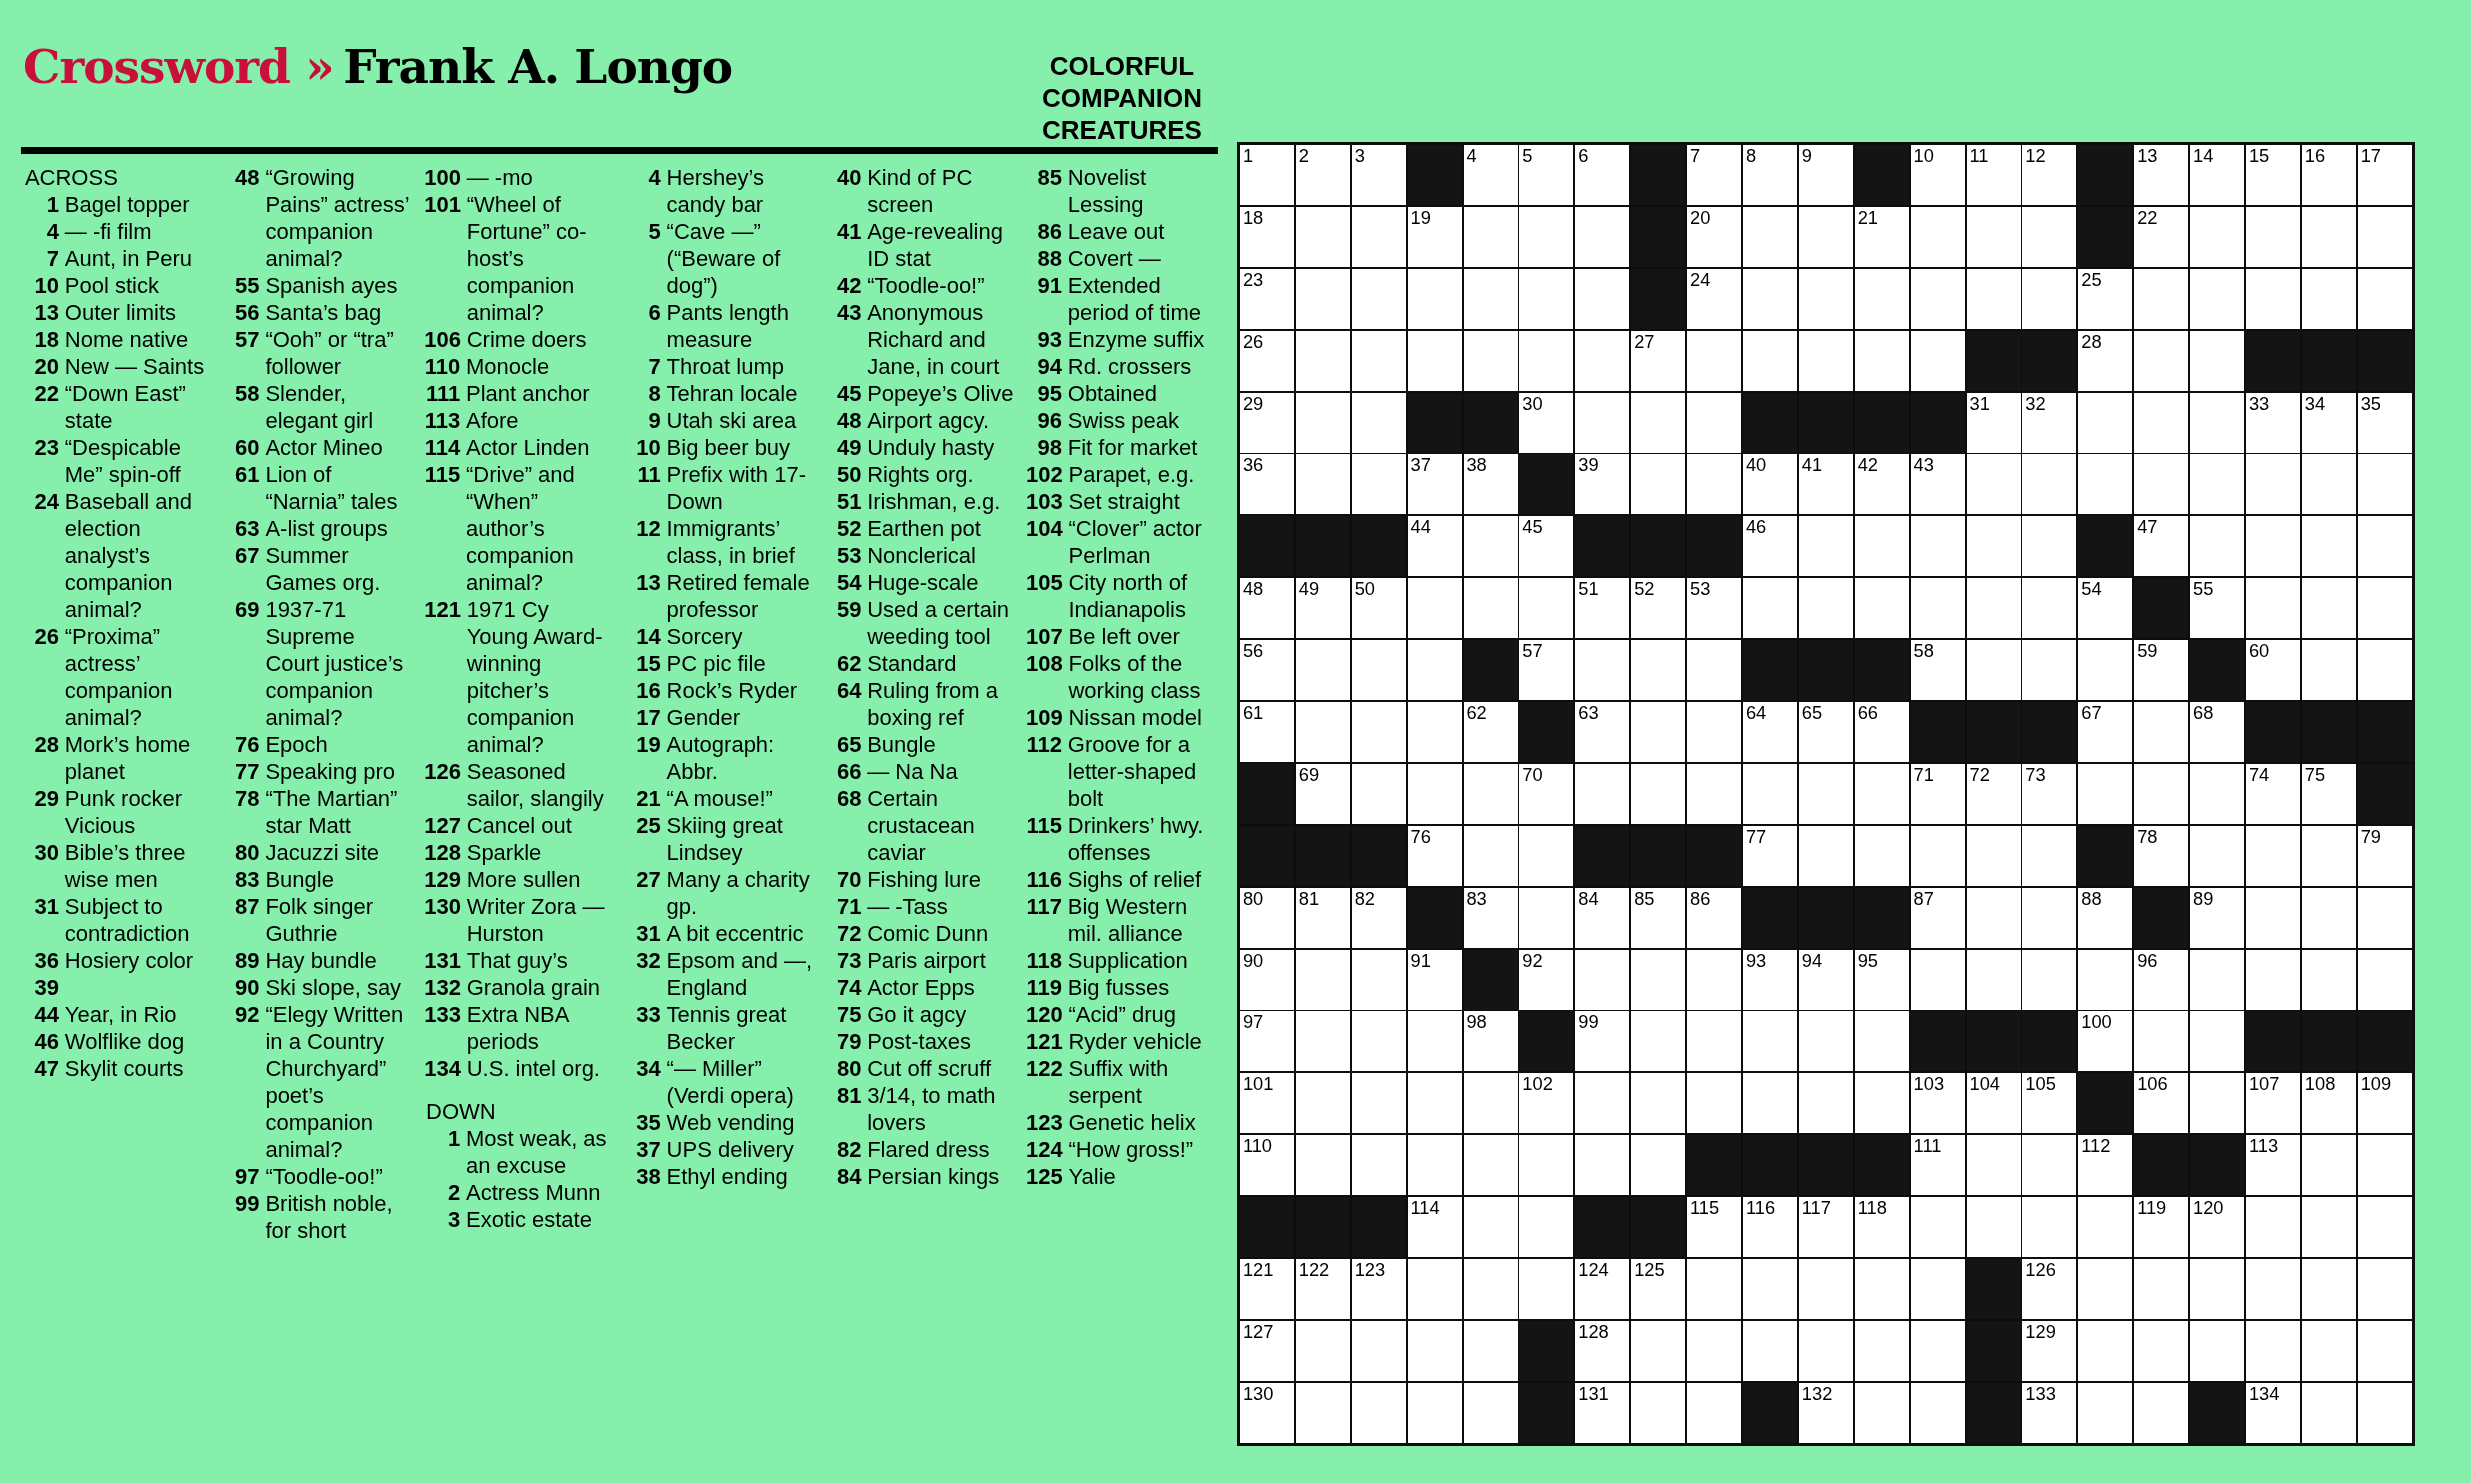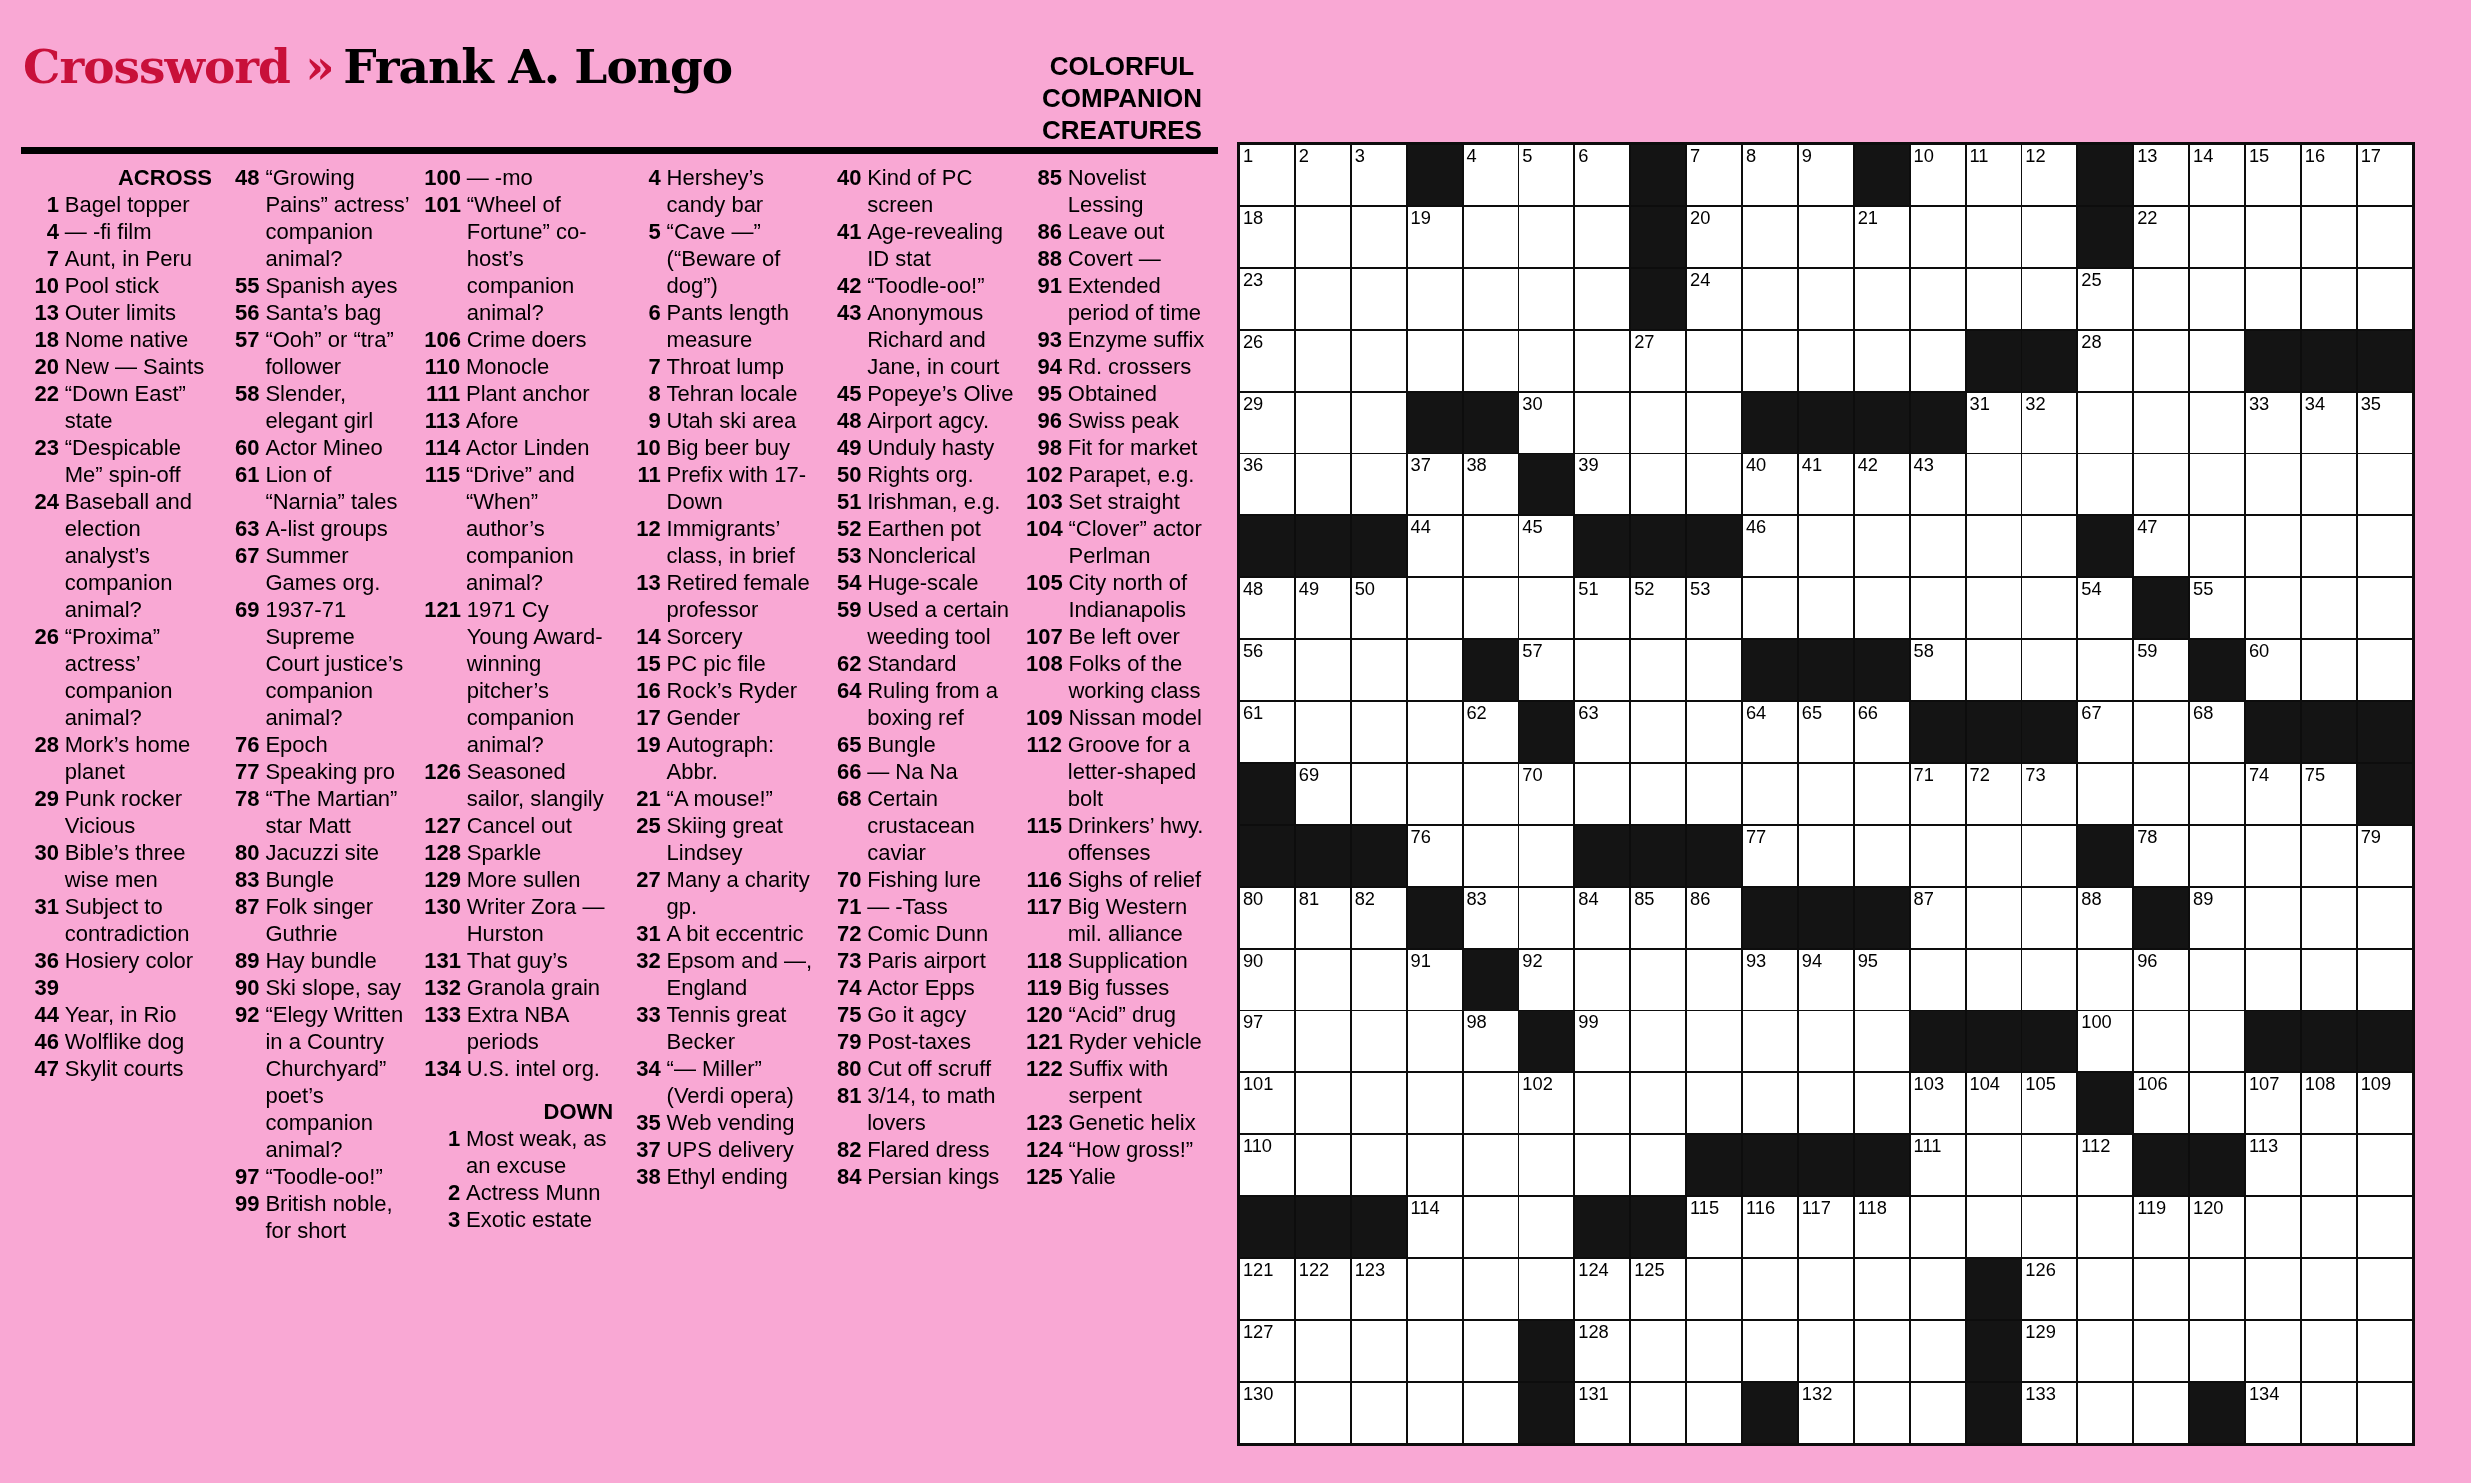--- a/index.html
+++ b/index.html
@@ -1,28 +1,28 @@
 <!DOCTYPE html>
 <html><head>
 <meta charset="utf-8">
 <style>
   html,body{margin:0;padding:0;background:#fff;}
-  .page{position:relative;width:2472px;height:1483px;background:#f9a8d4;overflow:hidden;
+  .page{position:relative;width:2472px;height:1483px;background:#86efac;overflow:hidden;
         font-family:"Liberation Sans",sans-serif;color:#000;}
   
   .title{position:absolute;left:23px;top:39px;font-family:"DejaVu Serif",serif;
          font-weight:700;font-size:47px;letter-spacing:-1px;white-space:nowrap;}
   .title .accent{margin-right:9.7px;}
   .subtitle{position:absolute;left:987px;top:50px;width:270px;text-align:center;
             font-weight:700;font-size:26px;line-height:32px;}
   .rule{position:absolute;left:21px;top:147px;width:1197px;height:6.8px;background:#000;}
   
   .clues{position:absolute;left:23px;top:164px;width:1201px;display:flex;gap:11.6px;}
   .ccol{width:189px;flex:0 0 189px;font-size:22px;line-height:27px;}
-  .chead{font-weight:700;margin:0 0 0 1.9px;text-align:right;}
+  .chead{font-weight:400;margin:0 0 0 1.9px;}
   .chead.down{margin-top:16px;}
   .clue{display:flex;align-items:flex-start;}
   .cnum{flex:0 0 36px;text-align:right;padding-right:5.8px;font-weight:700;}
   .ctext{flex:1 1 auto;}
   
   .grid{position:absolute;left:1237px;top:142px;display:grid;
         grid-template-columns:repeat(21,54px);grid-auto-rows:60px;
         gap:1.9px;background:#0d0d0d;border:3.9px solid #0d0d0d;}
   .cell{position:relative;background:#fff;}
   .cell.b{background:#141414;}

